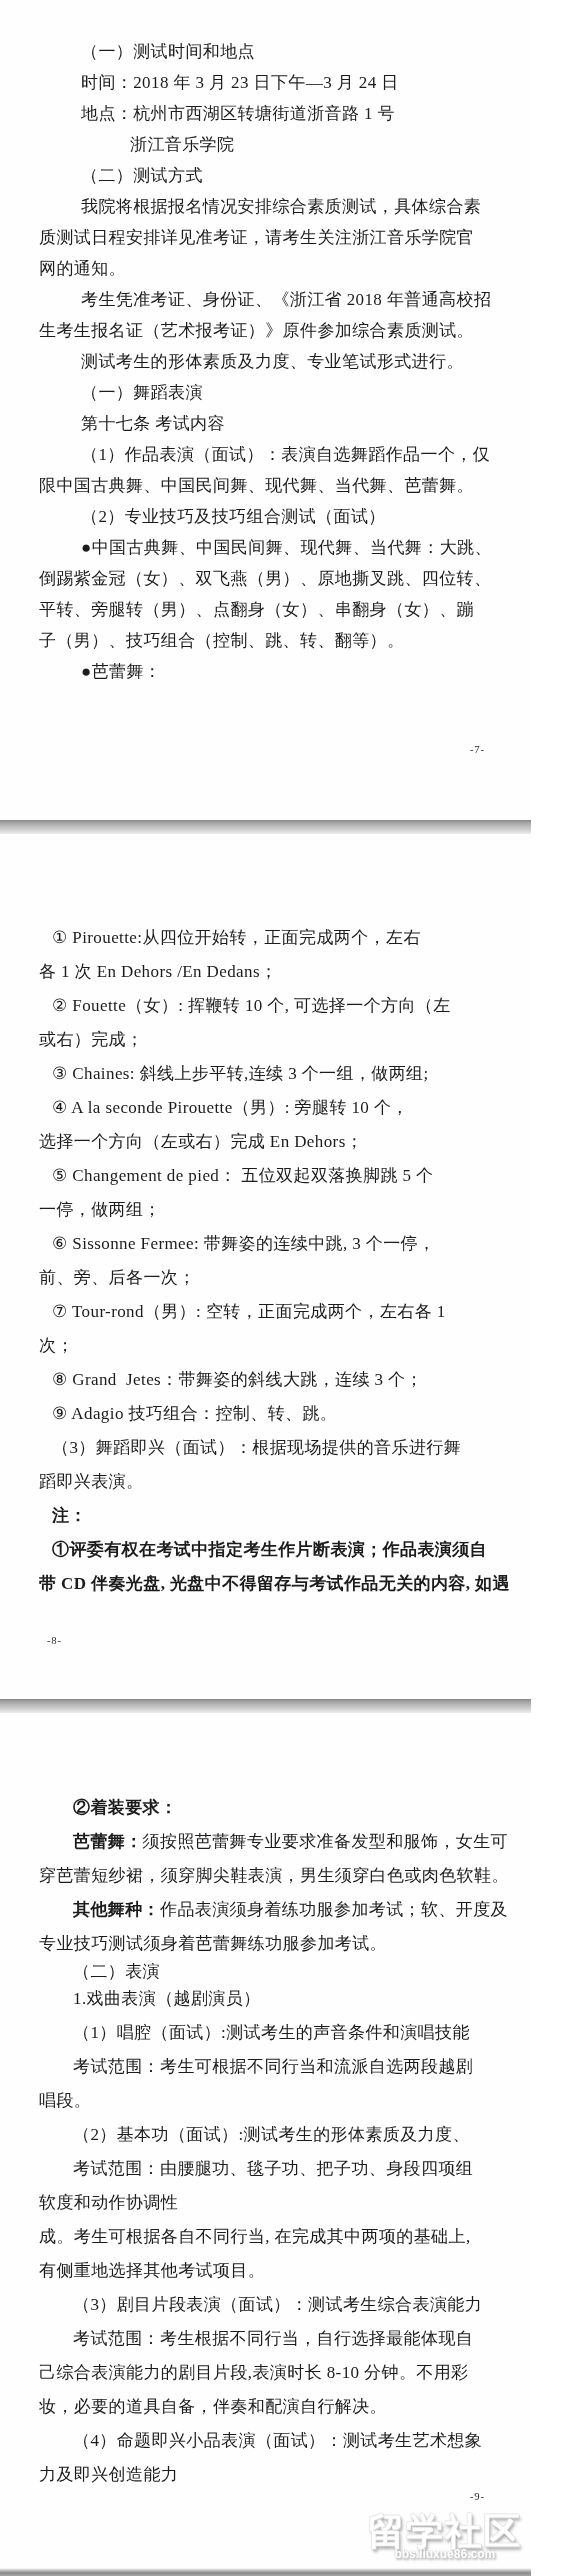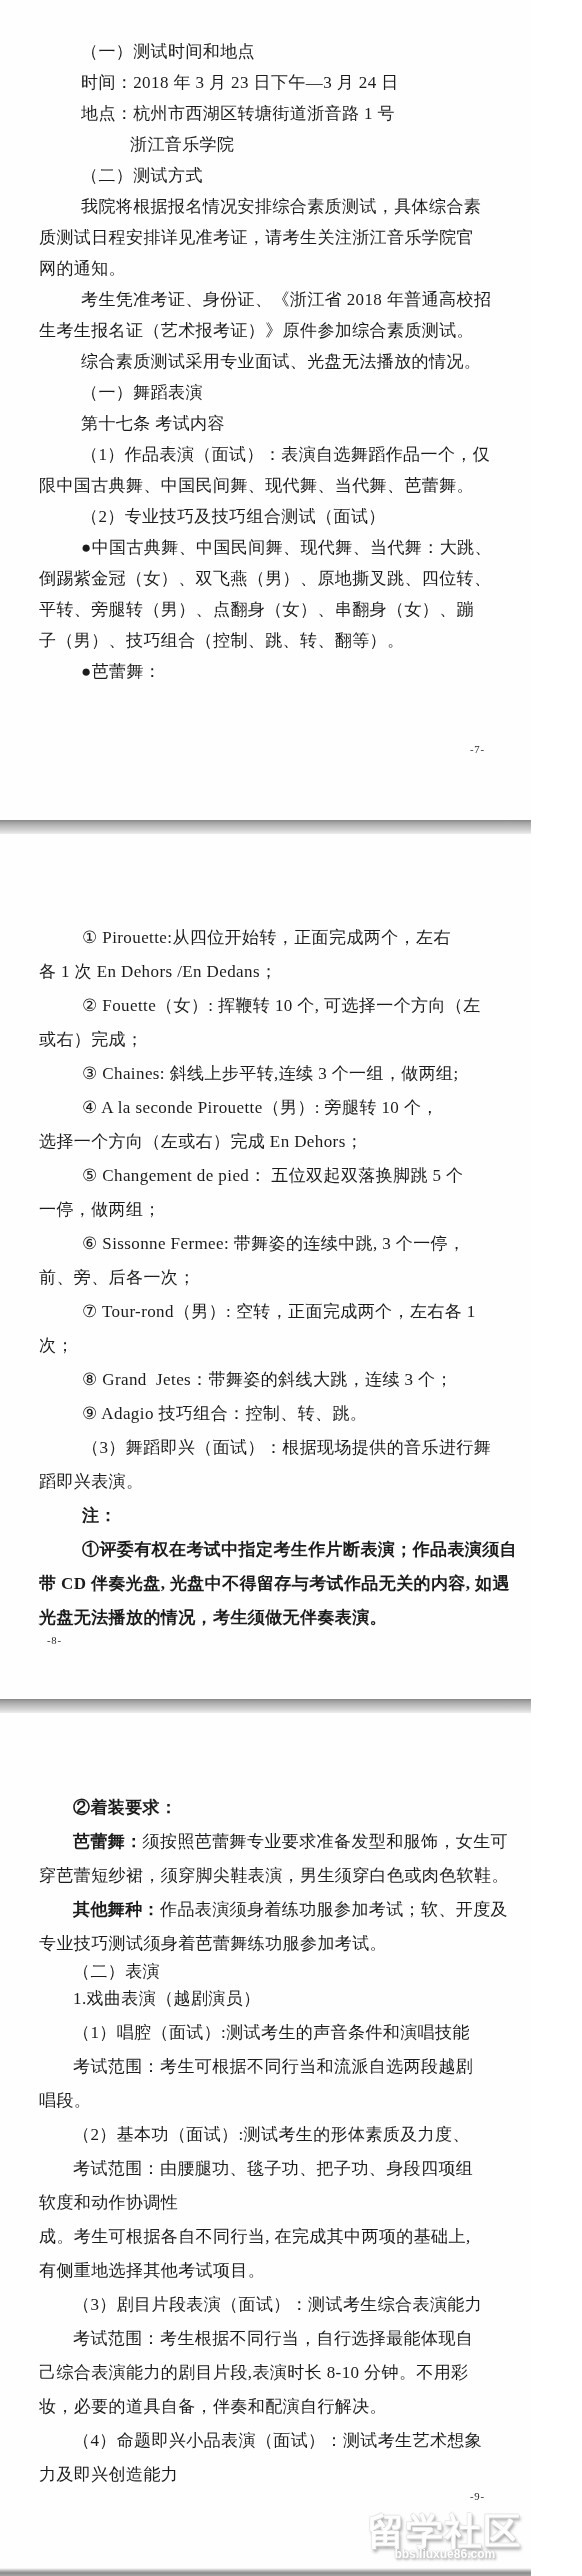--- a/index.html
+++ b/index.html
@@ -24,21 +24,21 @@
   .page-2 .content { padding-top:87px; }
   .page-3 .content { padding-top:78px; }
   .line {
     margin-left:39px; font-size:17px; color:#1c1c1c;
     white-space:pre; letter-spacing:0.4px;
   }
   .page-1 .line { line-height:31px; }
   .page-2 .line { line-height:34px; }
   .page-3 .line { line-height:34px; }
   .page-1 .ind1 { margin-left:81px; }
-  .page-2 .ind1 { margin-left:82px; }
+  .page-2 .ind1 { margin-left:52px; }
   .page-3 .ind1 { margin-left:73px; }
   .ind2 { margin-left:130px; }
   .bold, .line b { font-weight:bold; }
   .page-3 .tight { line-height:21px; }
   .page-num {
     position:absolute; font-size:10.7px; color:#2b2b2b; letter-spacing:0.8px;
     font-family:"Liberation Serif","DejaVu Serif",serif;
   }
   .pn-1 { left:470px; top:743px; }
   .pn-2 { left:47px;  top:800px; }
@@ -66,21 +66,21 @@
         <div class="line ind1">（一）测试时间和地点</div>
         <div class="line ind1">时间：2018 年 3 月 23 日下午—3 月 24 日</div>
         <div class="line ind1">地点：杭州市西湖区转塘街道浙音路 1 号</div>
         <div class="line ind2">浙江音乐学院</div>
         <div class="line ind1">（二）测试方式</div>
         <div class="line ind1">我院将根据报名情况安排综合素质测试，具体综合素</div>
         <div class="line">质测试日程安排详见准考证，请考生关注浙江音乐学院官</div>
         <div class="line">网的通知。</div>
         <div class="line ind1">考生凭准考证、身份证、《浙江省 2018 年普通高校招</div>
         <div class="line">生考生报名证（艺术报考证）》原件参加综合素质测试。</div>
-        <div class="line ind1">综合素质测试采用专业面试、光盘无法播放的情况。</div>
+        <div class="line ind1">测试考生的形体素质及力度、专业笔试形式进行。</div>
         <div class="line ind1">（一）舞蹈表演</div>
         <div class="line ind1">第十七条 考试内容</div>
         <div class="line ind1">（1）作品表演（面试）：表演自选舞蹈作品一个，仅</div>
         <div class="line">限中国古典舞、中国民间舞、现代舞、当代舞、芭蕾舞。</div>
         <div class="line ind1">（2）专业技巧及技巧组合测试（面试）</div>
         <div class="line ind1">●中国古典舞、中国民间舞、现代舞、当代舞：大跳、</div>
         <div class="line">倒踢紫金冠（女）、双飞燕（男）、原地撕叉跳、四位转、</div>
         <div class="line">平转、旁腿转（男）、点翻身（女）、串翻身（女）、蹦</div>
         <div class="line">子（男）、技巧组合（控制、跳、转、翻等）。</div>
         <div class="line ind1">●芭蕾舞：</div>
@@ -105,21 +105,20 @@
         <div class="line">前、旁、后各一次；</div>
         <div class="line ind1">⑦ Tour-rond（男）: 空转，正面完成两个，左右各 1</div>
         <div class="line">次；</div>
         <div class="line ind1">⑧ Grand  Jetes：带舞姿的斜线大跳，连续 3 个；</div>
         <div class="line ind1">⑨ Adagio 技巧组合：控制、转、跳。</div>
         <div class="line ind1">（3）舞蹈即兴（面试）：根据现场提供的音乐进行舞</div>
         <div class="line">蹈即兴表演。</div>
         <div class="line ind1 bold">注：</div>
         <div class="line ind1 bold">①评委有权在考试中指定考生作片断表演；作品表演须自</div>
         <div class="line bold">带 CD 伴奏光盘, 光盘中不得留存与考试作品无关的内容, 如遇</div>
-        <div class="line bold">光盘无法播放的情况，考生须做无伴奏表演。</div>
       </div>
     <div class="page-num pn-2">-8-</div>
   </section>
 
   <div class="band"></div>
 
   <section class="page page-3">
     <div class="content">
         <div class="line ind1 bold">②着装要求：</div>
         <div class="line ind1"><b>芭蕾舞：</b>须按照芭蕾舞专业要求准备发型和服饰，女生可</div>

